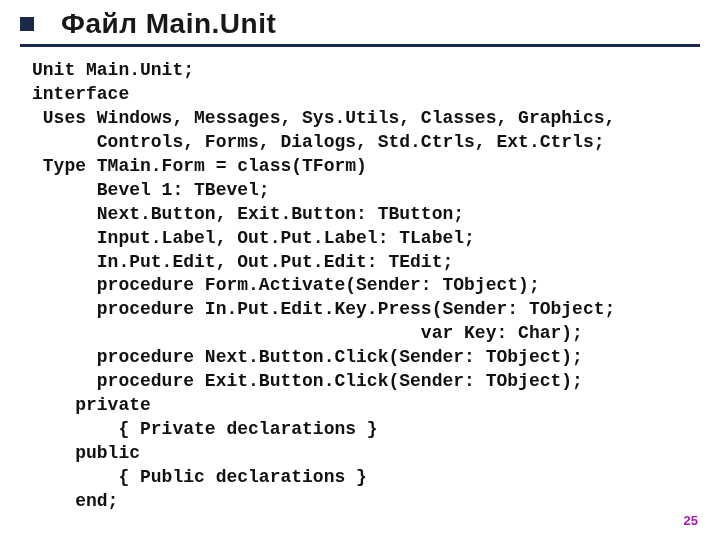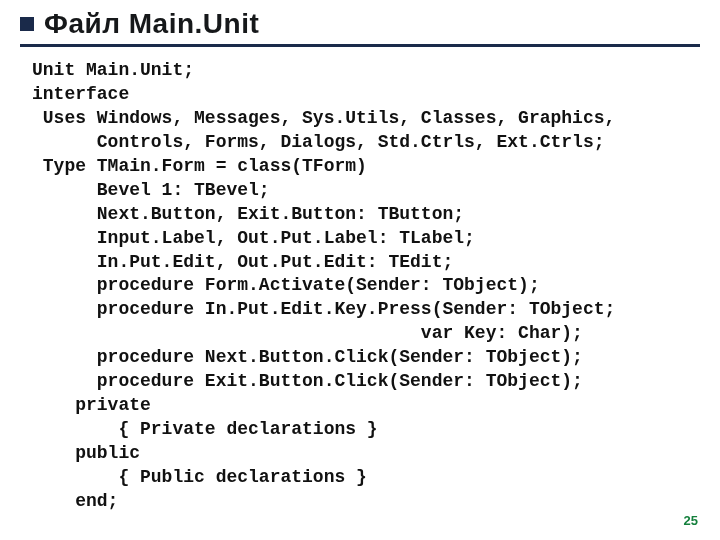--- a/index.html
+++ b/index.html
@@ -11,21 +11,21 @@
     font-family: Arial, Helvetica, sans-serif;
     position: relative;
     box-sizing: border-box;
   }
   .page {
     padding: 8px 20px 0 20px;
   }
   .title-row {
     display: flex;
     align-items: center;
-    gap: 10px;
+    gap: 27px;
     margin-bottom: 2px;
   }
   .title-bullet {
     width: 14px;
     height: 14px;
     background: #1a2a4a;
     flex: 0 0 auto;
   }
   .title-text {
     font-size: 28px;
@@ -46,21 +46,21 @@
     white-space: pre;
     line-height: 1.33;
     margin: 12px;
   }
   .pagenum {
     position: absolute;
     right: 22px;
     bottom: 12px;
     font-size: 13px;
     font-weight: 700;
-    color: #15803d;
+    color: #a21caf;
   }
 </style>
 </head>
 <body>
 
 <div class="page">
   <div class="title-row">
     <div class="title-bullet"></div>
     <div class="title-text">Файл Main.Unit</div>
   </div>

